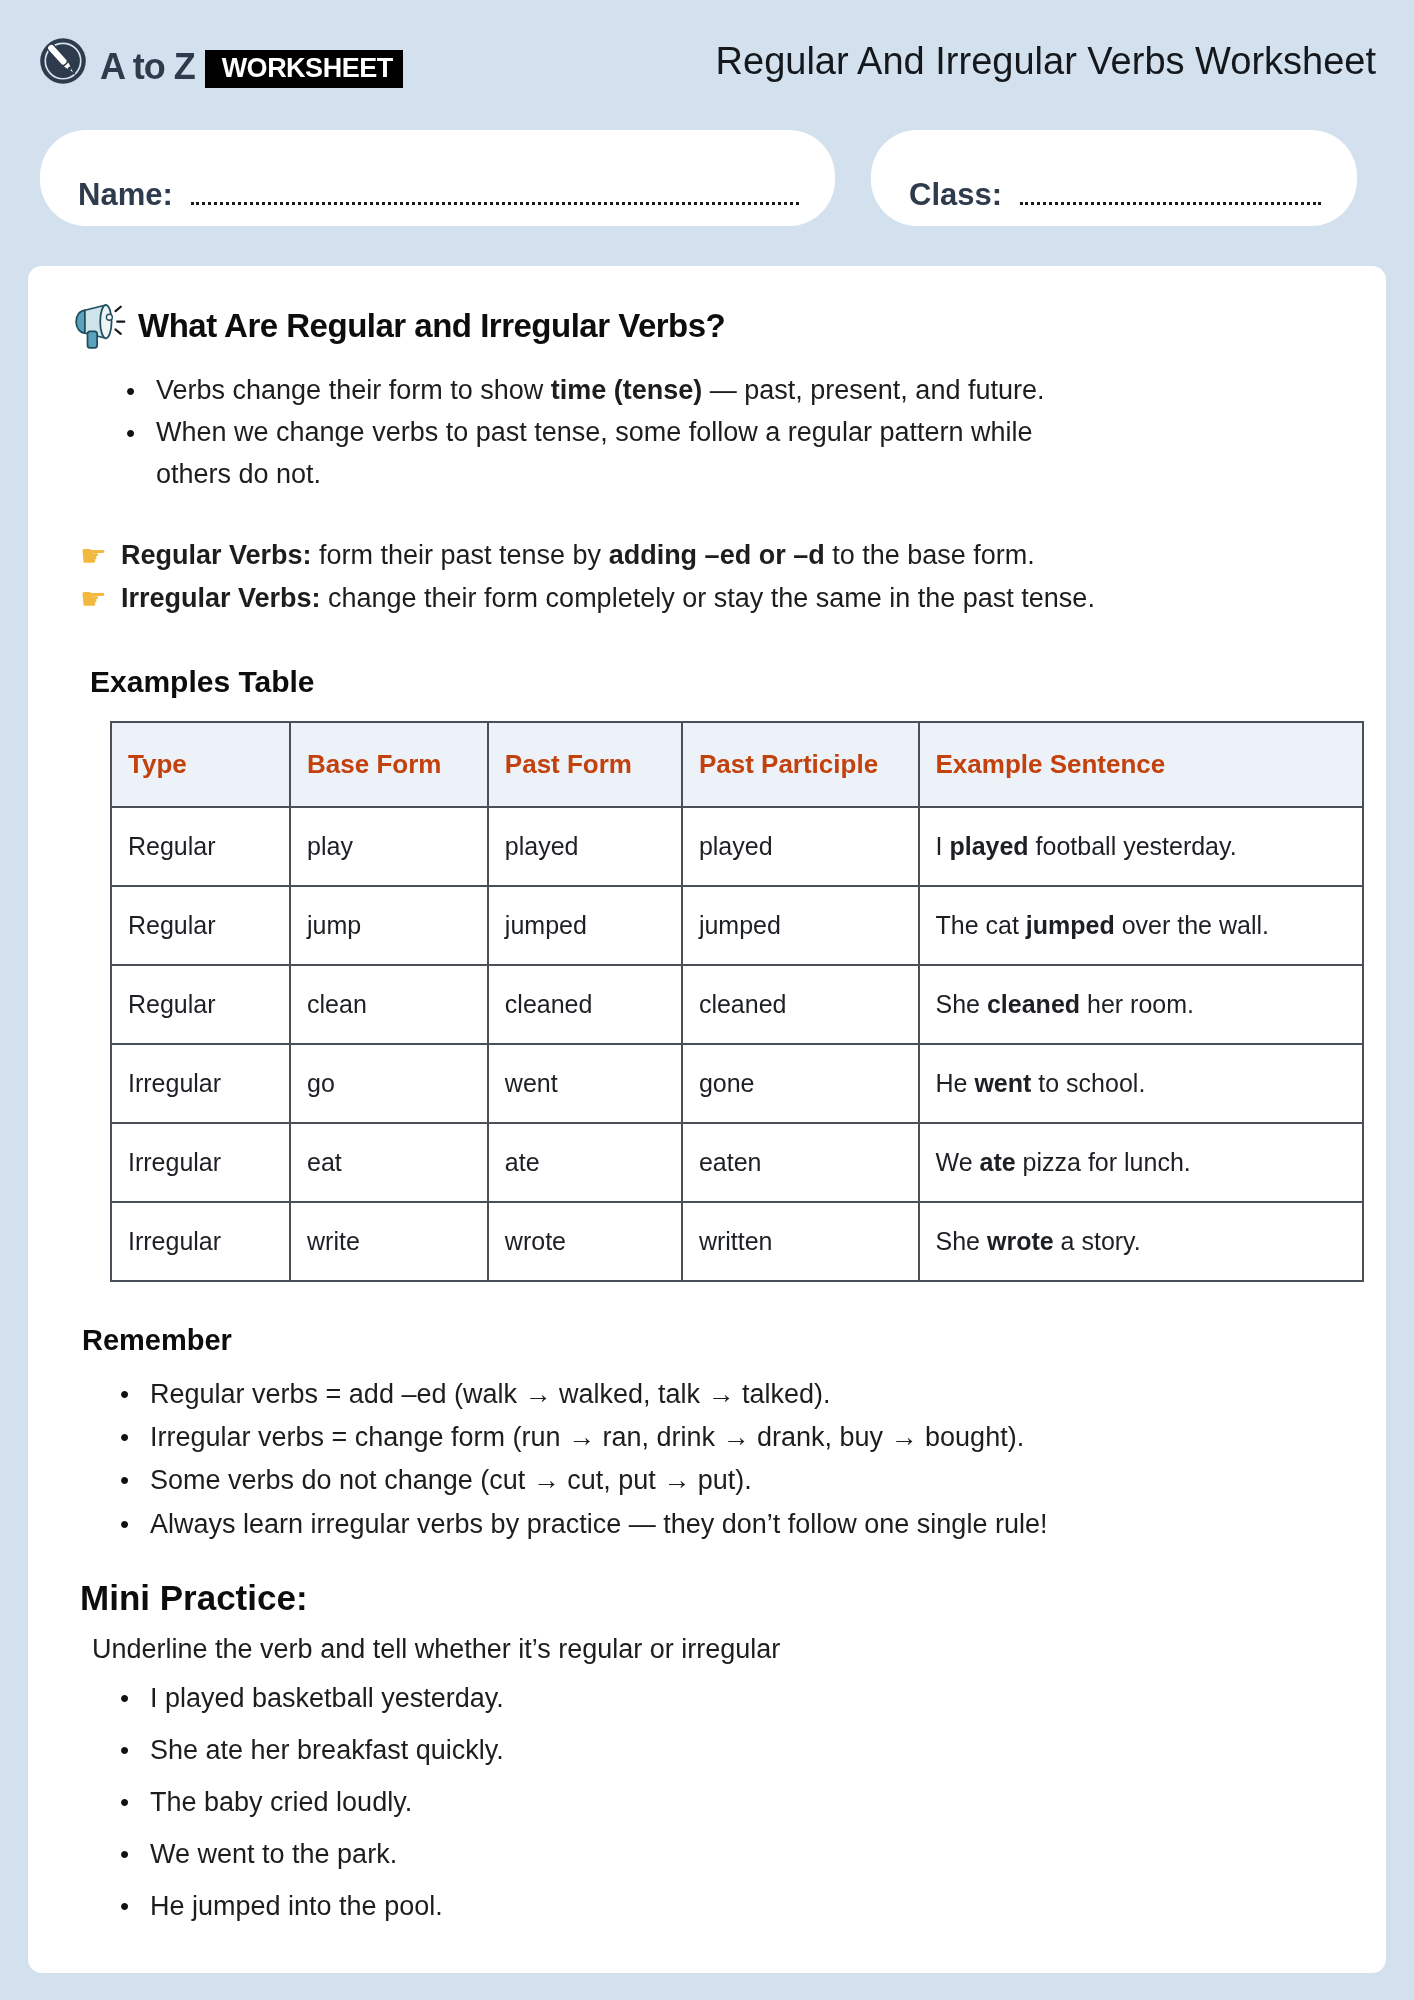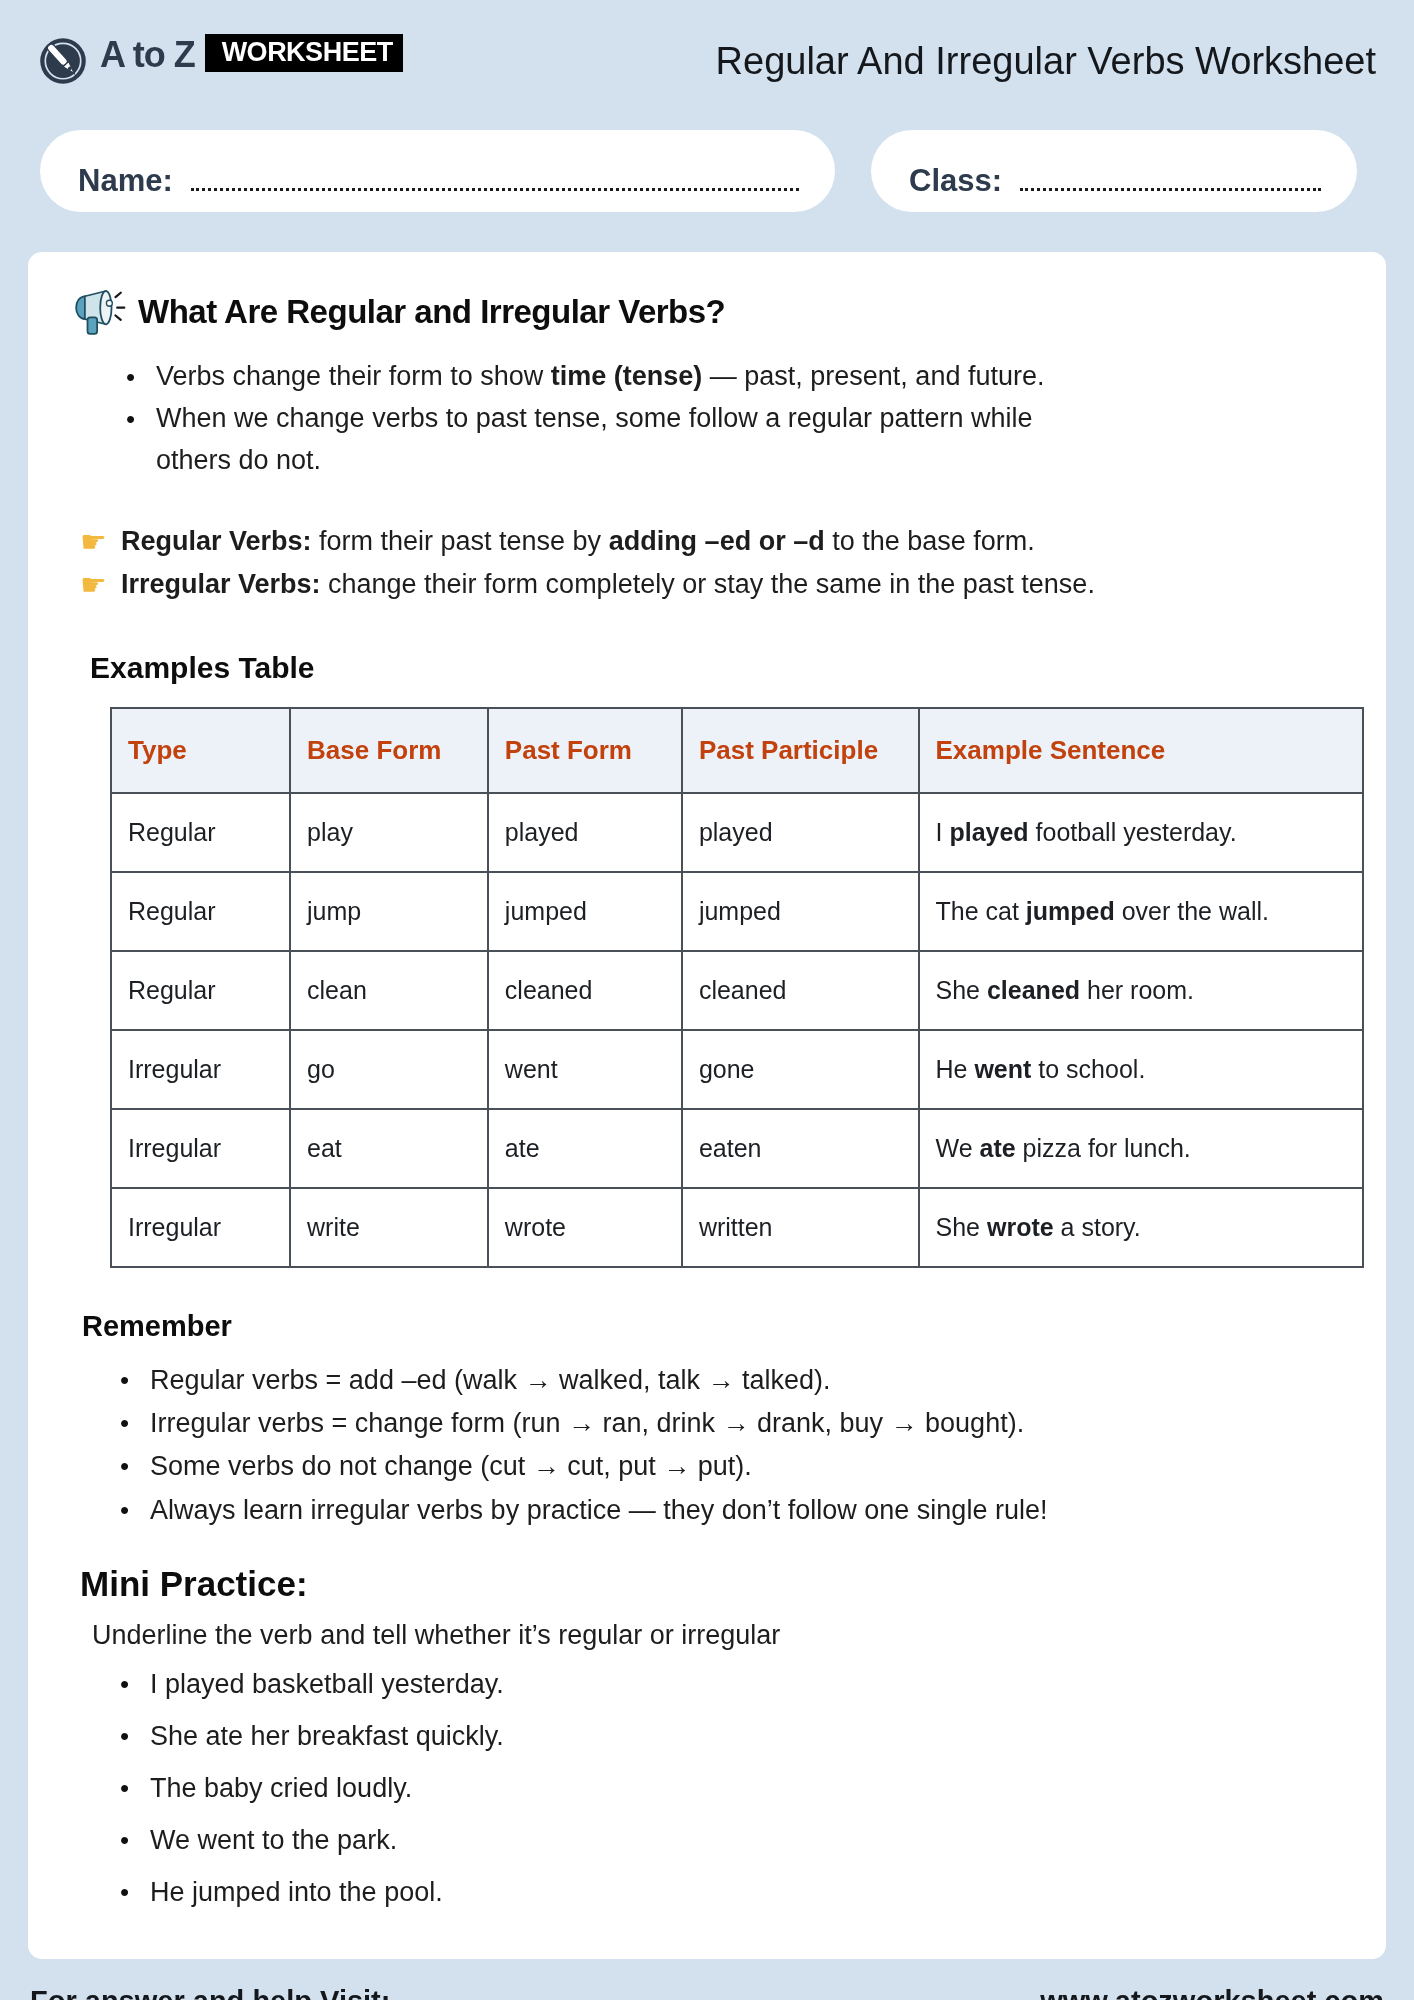--- a/index.html
+++ b/index.html
@@ -11,32 +11,32 @@
     color:#191c1f;
     overflow:hidden;
   }
   .b { font-weight:700; }
 
   
   .header {
     display:flex; justify-content:space-between; align-items:center;
     padding:34px 38px 0 36px;
   }
-  .brand { display:flex; align-items:flex-start; gap:10px; }
+  .brand { display:flex; align-items:flex-end; gap:10px; }
   .brand-name { font-size:36px; font-weight:700; color:#2d3b4d; letter-spacing:-1px; }
   .brand-badge {
     background:#000000; color:#ffffff; font-weight:700; font-size:27px;
     letter-spacing:-0.5px; padding:3px 10px 4px 17px;
   }
   .doc-title { font-size:38px; font-weight:400; color:#14181c; }
 
   
   .fields { display:flex; gap:36px; margin:42px 57px 0 40px; }
   .pill {
-    background:#ffffff; border-radius:46px; height:82px;
+    background:#ffffff; border-radius:46px; height:96px;
     display:flex; align-items:flex-end; padding:0 30px 14px 38px;
   }
   .pill-name { width:795px; }
   .pill-class { flex:1; }
   .pill-label { font-size:31px; font-weight:700; color:#2d3b4d; line-height:1.1; }
   .dotline { flex:1; border-bottom:3px dotted #1b1b1b; margin:0 6px 7px 18px; height:24px; }
 
   
   .card {
     background:#ffffff; border-radius:14px;

